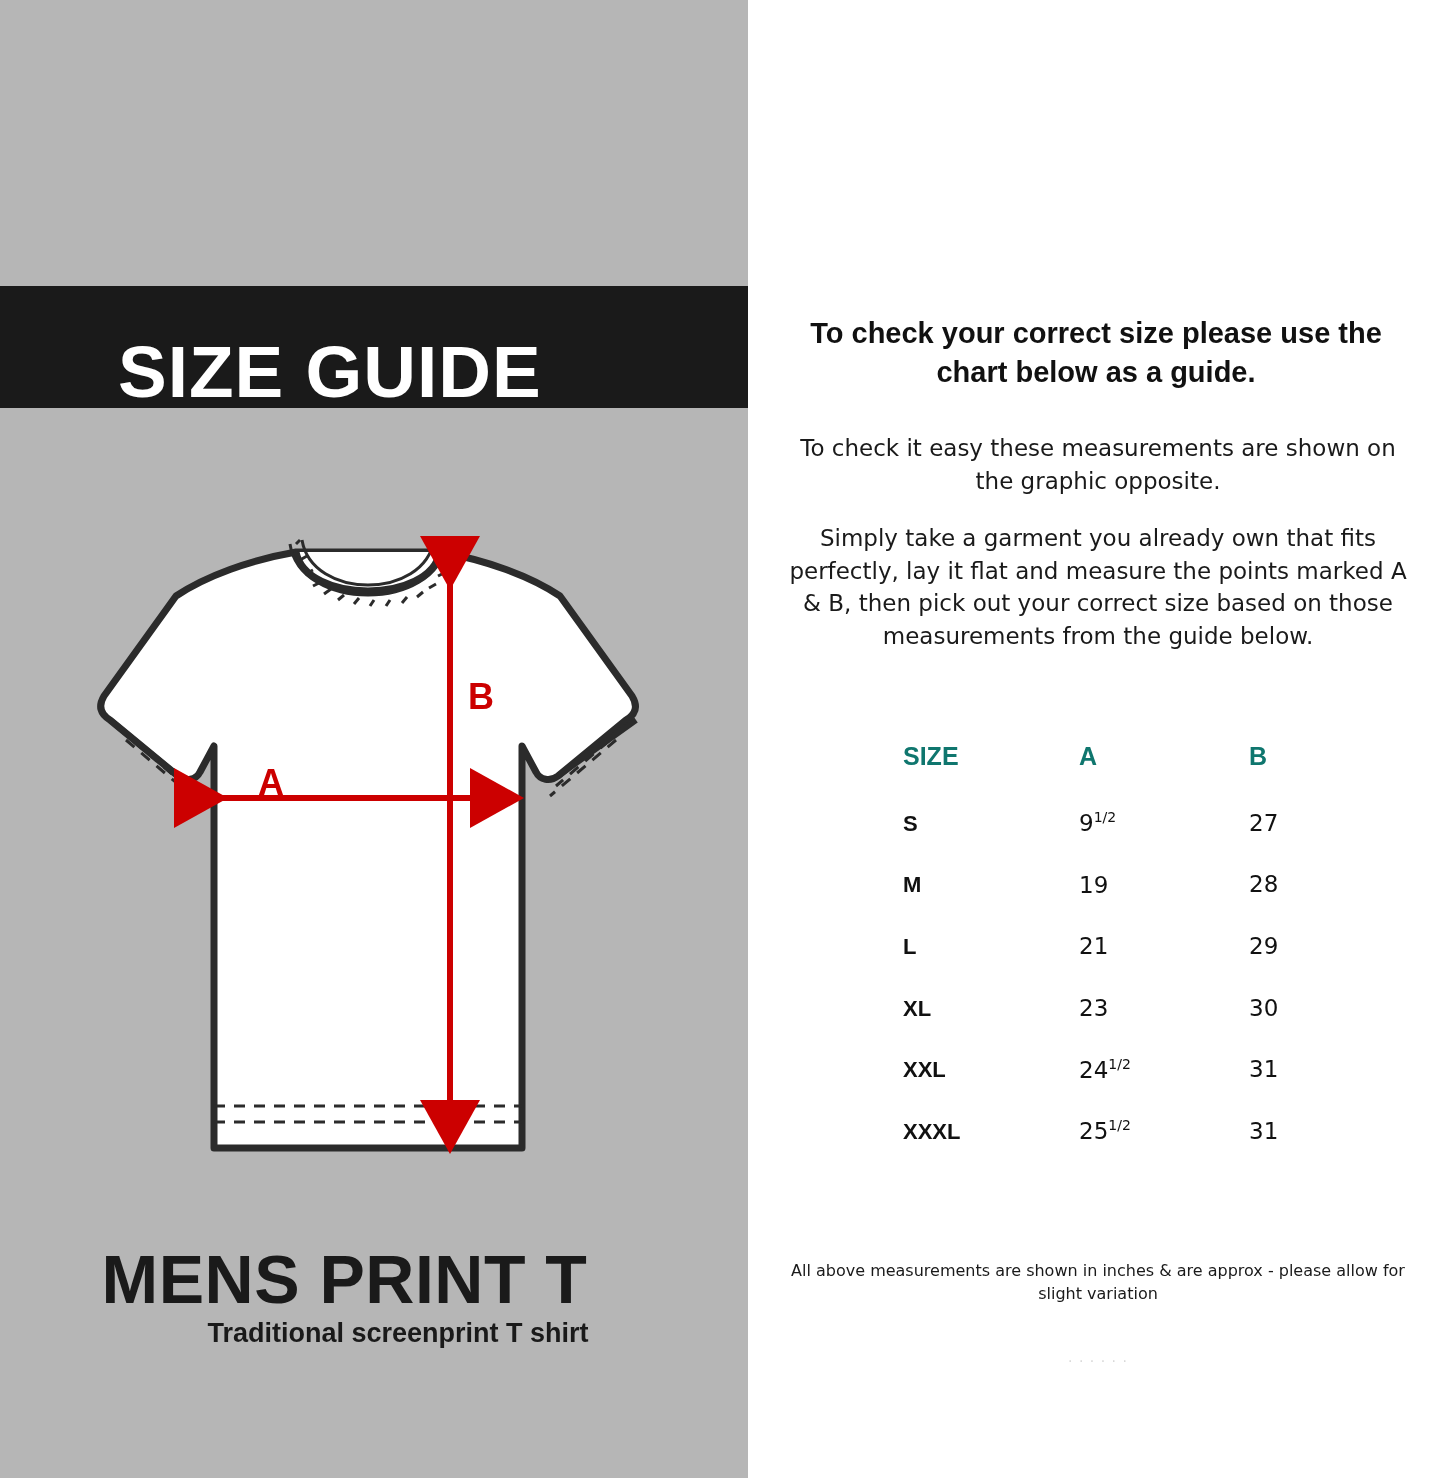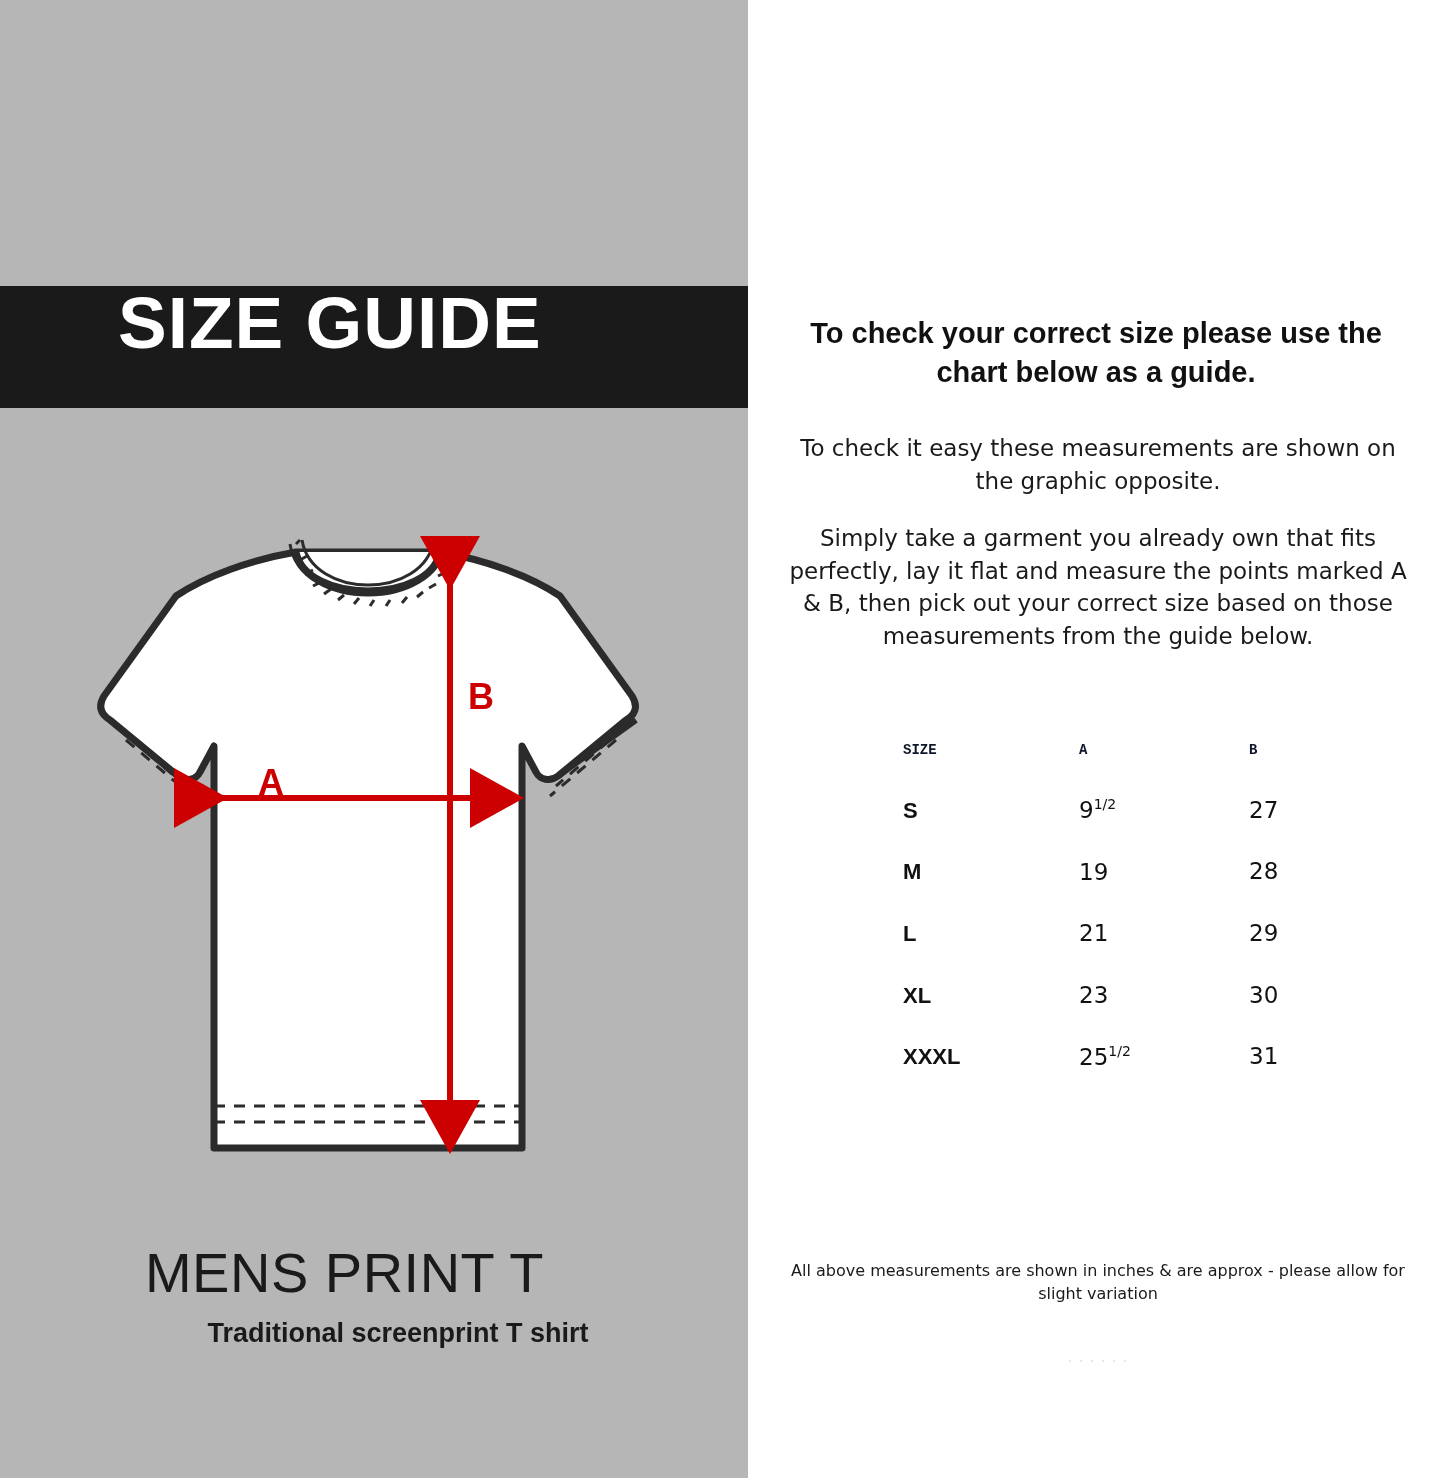--- a/index.html
+++ b/index.html
@@ -30,21 +30,21 @@
     background: #b6b6b6;
   }
   .title-band {
     position: absolute;
     left: 0;
     top: 286px;
     width: 748px;
     height: 122px;
     background: #1a1a1a;
     display: flex;
-    align-items: flex-start;
+    align-items: flex-end;
   }
   .title-band .title-text {
     color: #ffffff;
     font-family: "Liberation Sans", sans-serif;
     font-weight: bold;
     font-size: 73px;
     letter-spacing: 1px;
     margin-left: 118px;
     line-height: 1;
   }
@@ -58,22 +58,22 @@
   }
 
   .footer-title {
     position: absolute;
     left: 0;
     top: 1240px;
     width: 689px;
     text-align: center;
     color: #1a1a1a;
     font-family: "Liberation Sans", sans-serif;
-    font-weight: normal;
-    font-size: 56px;
+    font-weight: bold;
+    font-size: 68px;
     letter-spacing: 0.5px;
   }
   .footer-sub {
     position: absolute;
     left: 0;
     top: 1318px;
     width: 748px;
     text-align: center;
     color: #1a1a1a;
     font-family: "Liberation Sans", sans-serif;
@@ -127,24 +127,24 @@
   
   .size-table {
     position: absolute;
     left: 155px;
     top: 738px;
     width: 450px;
     border-collapse: collapse;
   }
   .size-table th {
     text-align: left;
-    font-family: Liberation Mono, monospace;
-    font-weight: bold;
-    font-size: 14px;
-    color: #0f172a;
+    font-family: Liberation Sans, sans-serif;
+    font-weight: bold;
+    font-size: 25px;
+    color: #0f766e;
     padding: 0 0 38px 0;
   }
   .size-table th.col-a,
   .size-table th.col-b {
     text-align: left;
   }
   .size-table td {
     font-size: 23px;
     color: #111111;
     padding: 0 0 34px 0;
@@ -317,20 +317,25 @@
           <td class="size-label">L</td>
           <td><span>21</span><span class="frac"></span></td>
           <td>29</td>
         </tr>
         <tr>
           <td class="size-label">XL</td>
           <td><span>23</span><span class="frac"></span></td>
           <td>30</td>
         </tr>
         <tr>
+          <td class="size-label">XXL</td>
+          <td><span>24</span><span class="frac">1/2</span></td>
+          <td>31</td>
+        </tr>
+        <tr>
           <td class="size-label">XXXL</td>
           <td><span>25</span><span class="frac">1/2</span></td>
           <td>31</td>
         </tr>
       </tbody>
     </table>
 
     <div class="note">All above measurements are shown in inches &amp; are approx - please allow for slight variation</div>
     <div class="note-faint">. . . . . .</div>
   </div>

